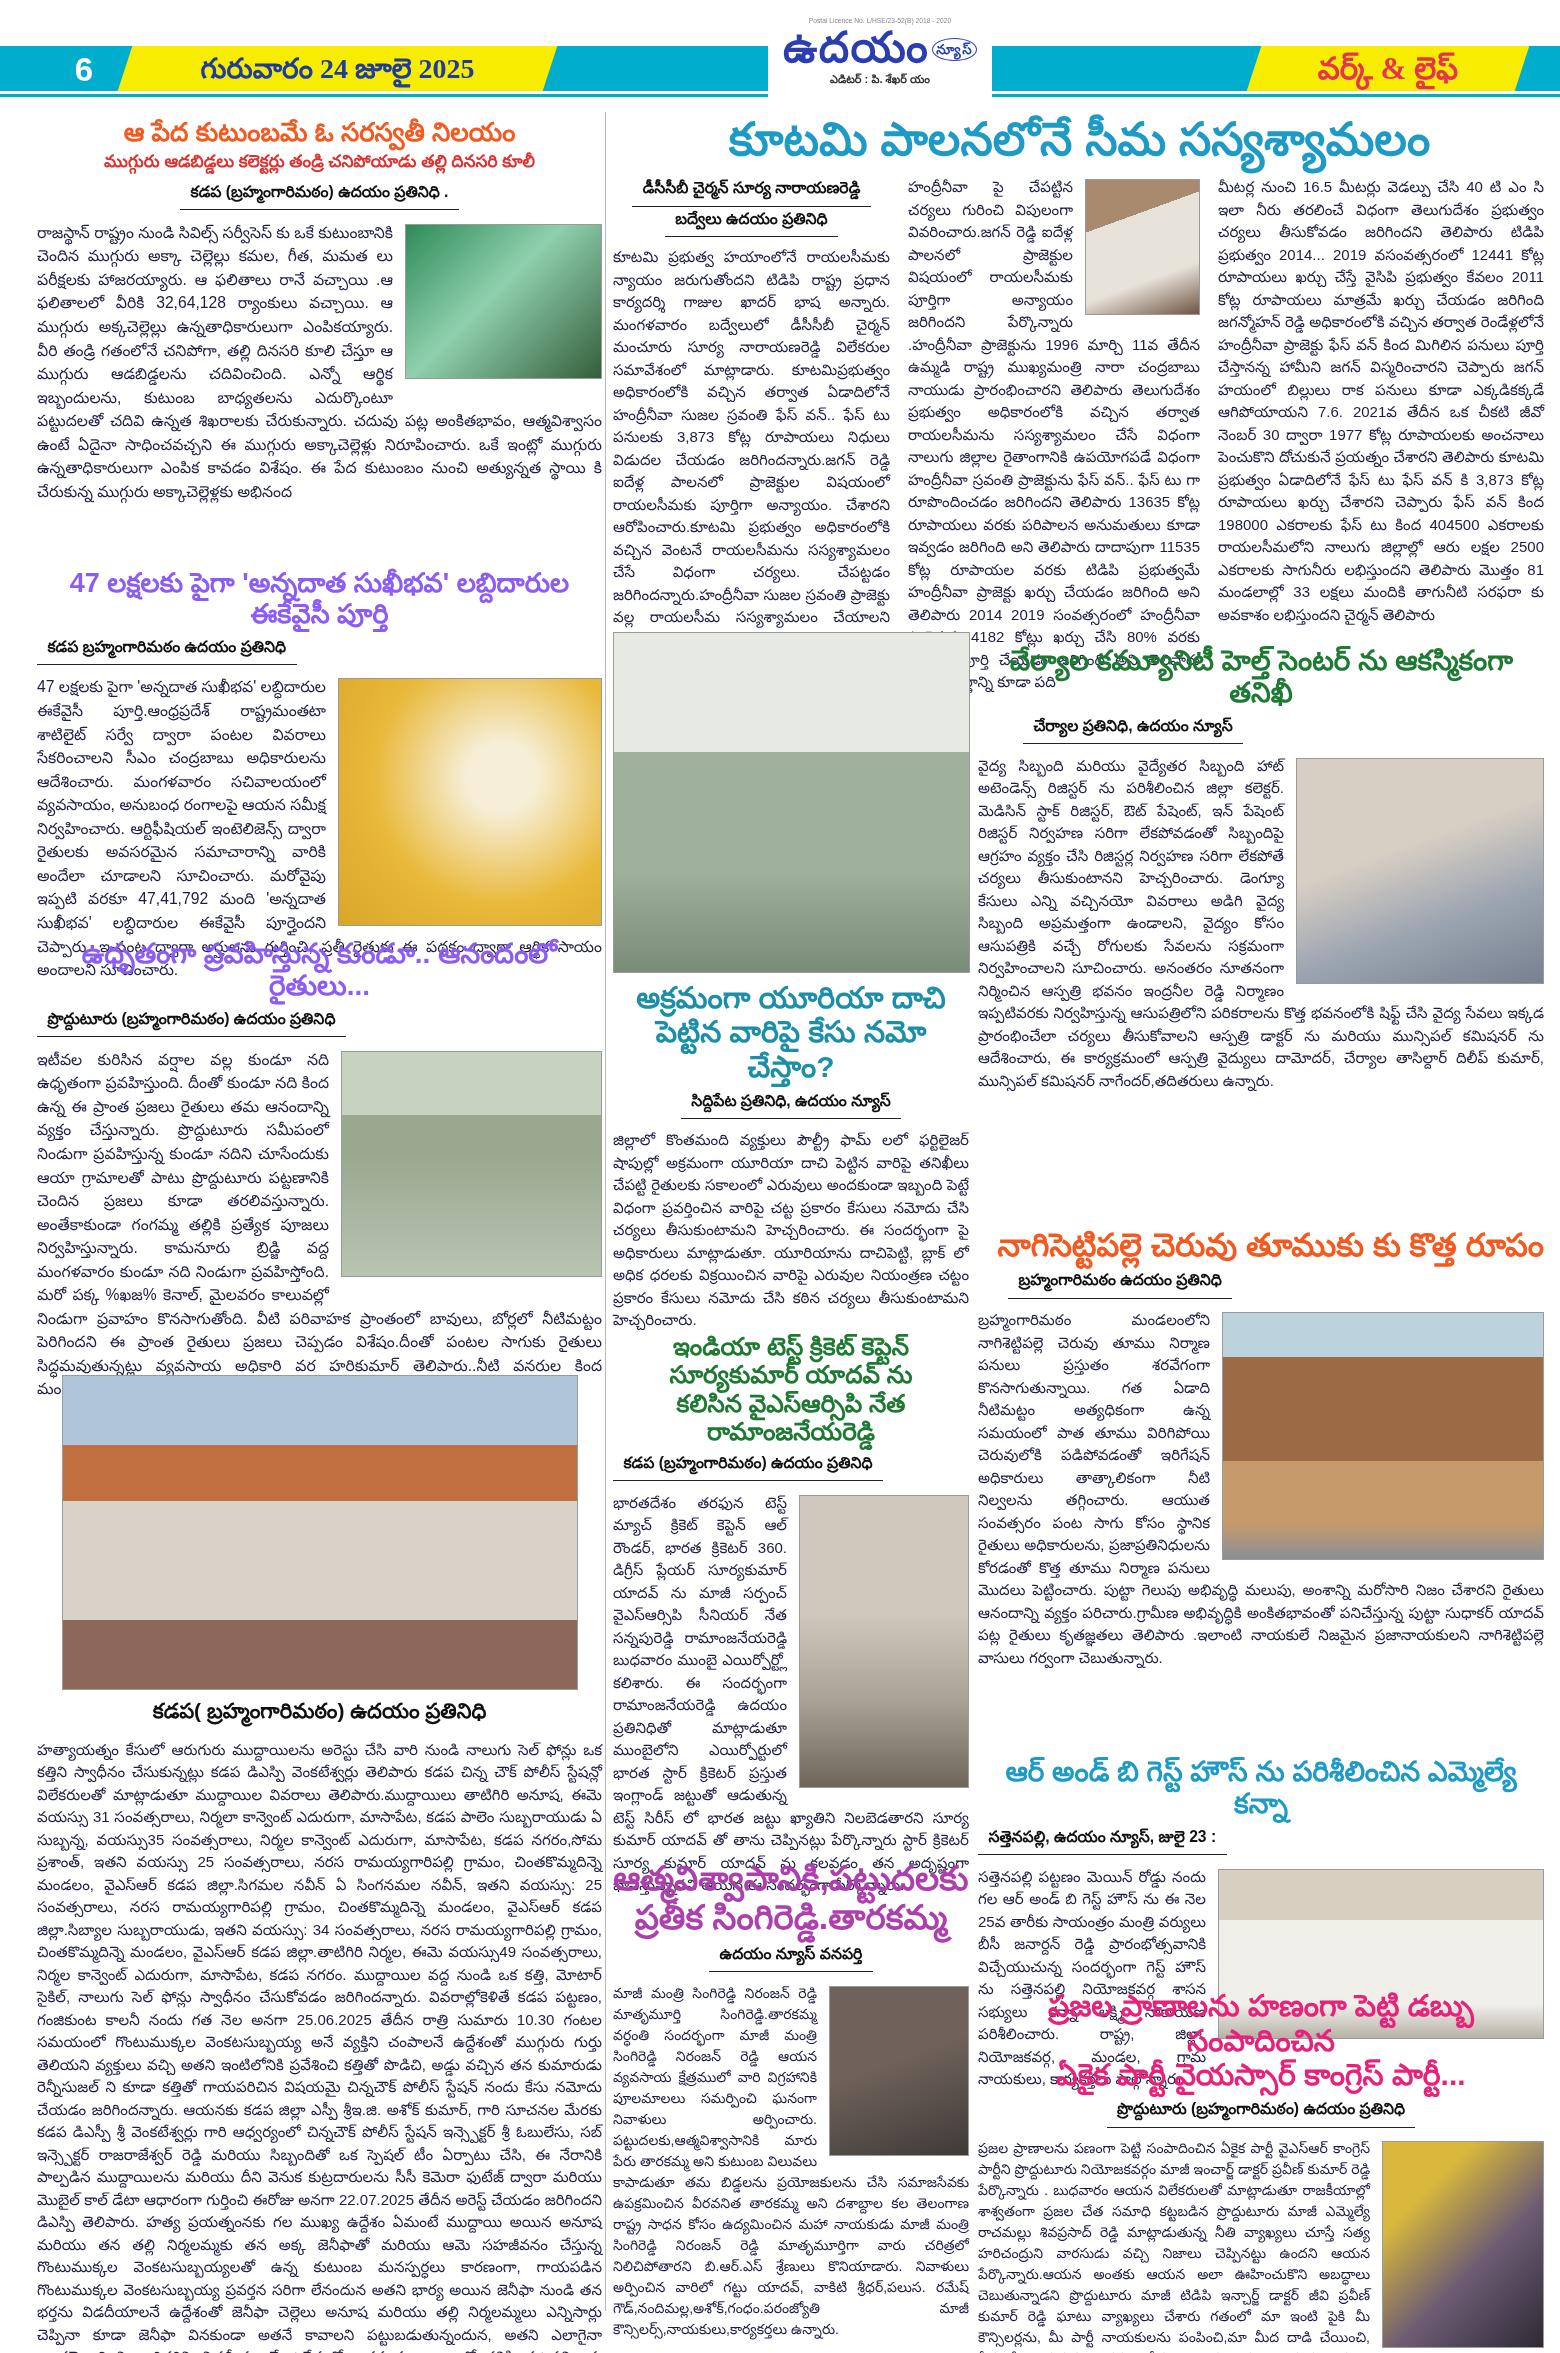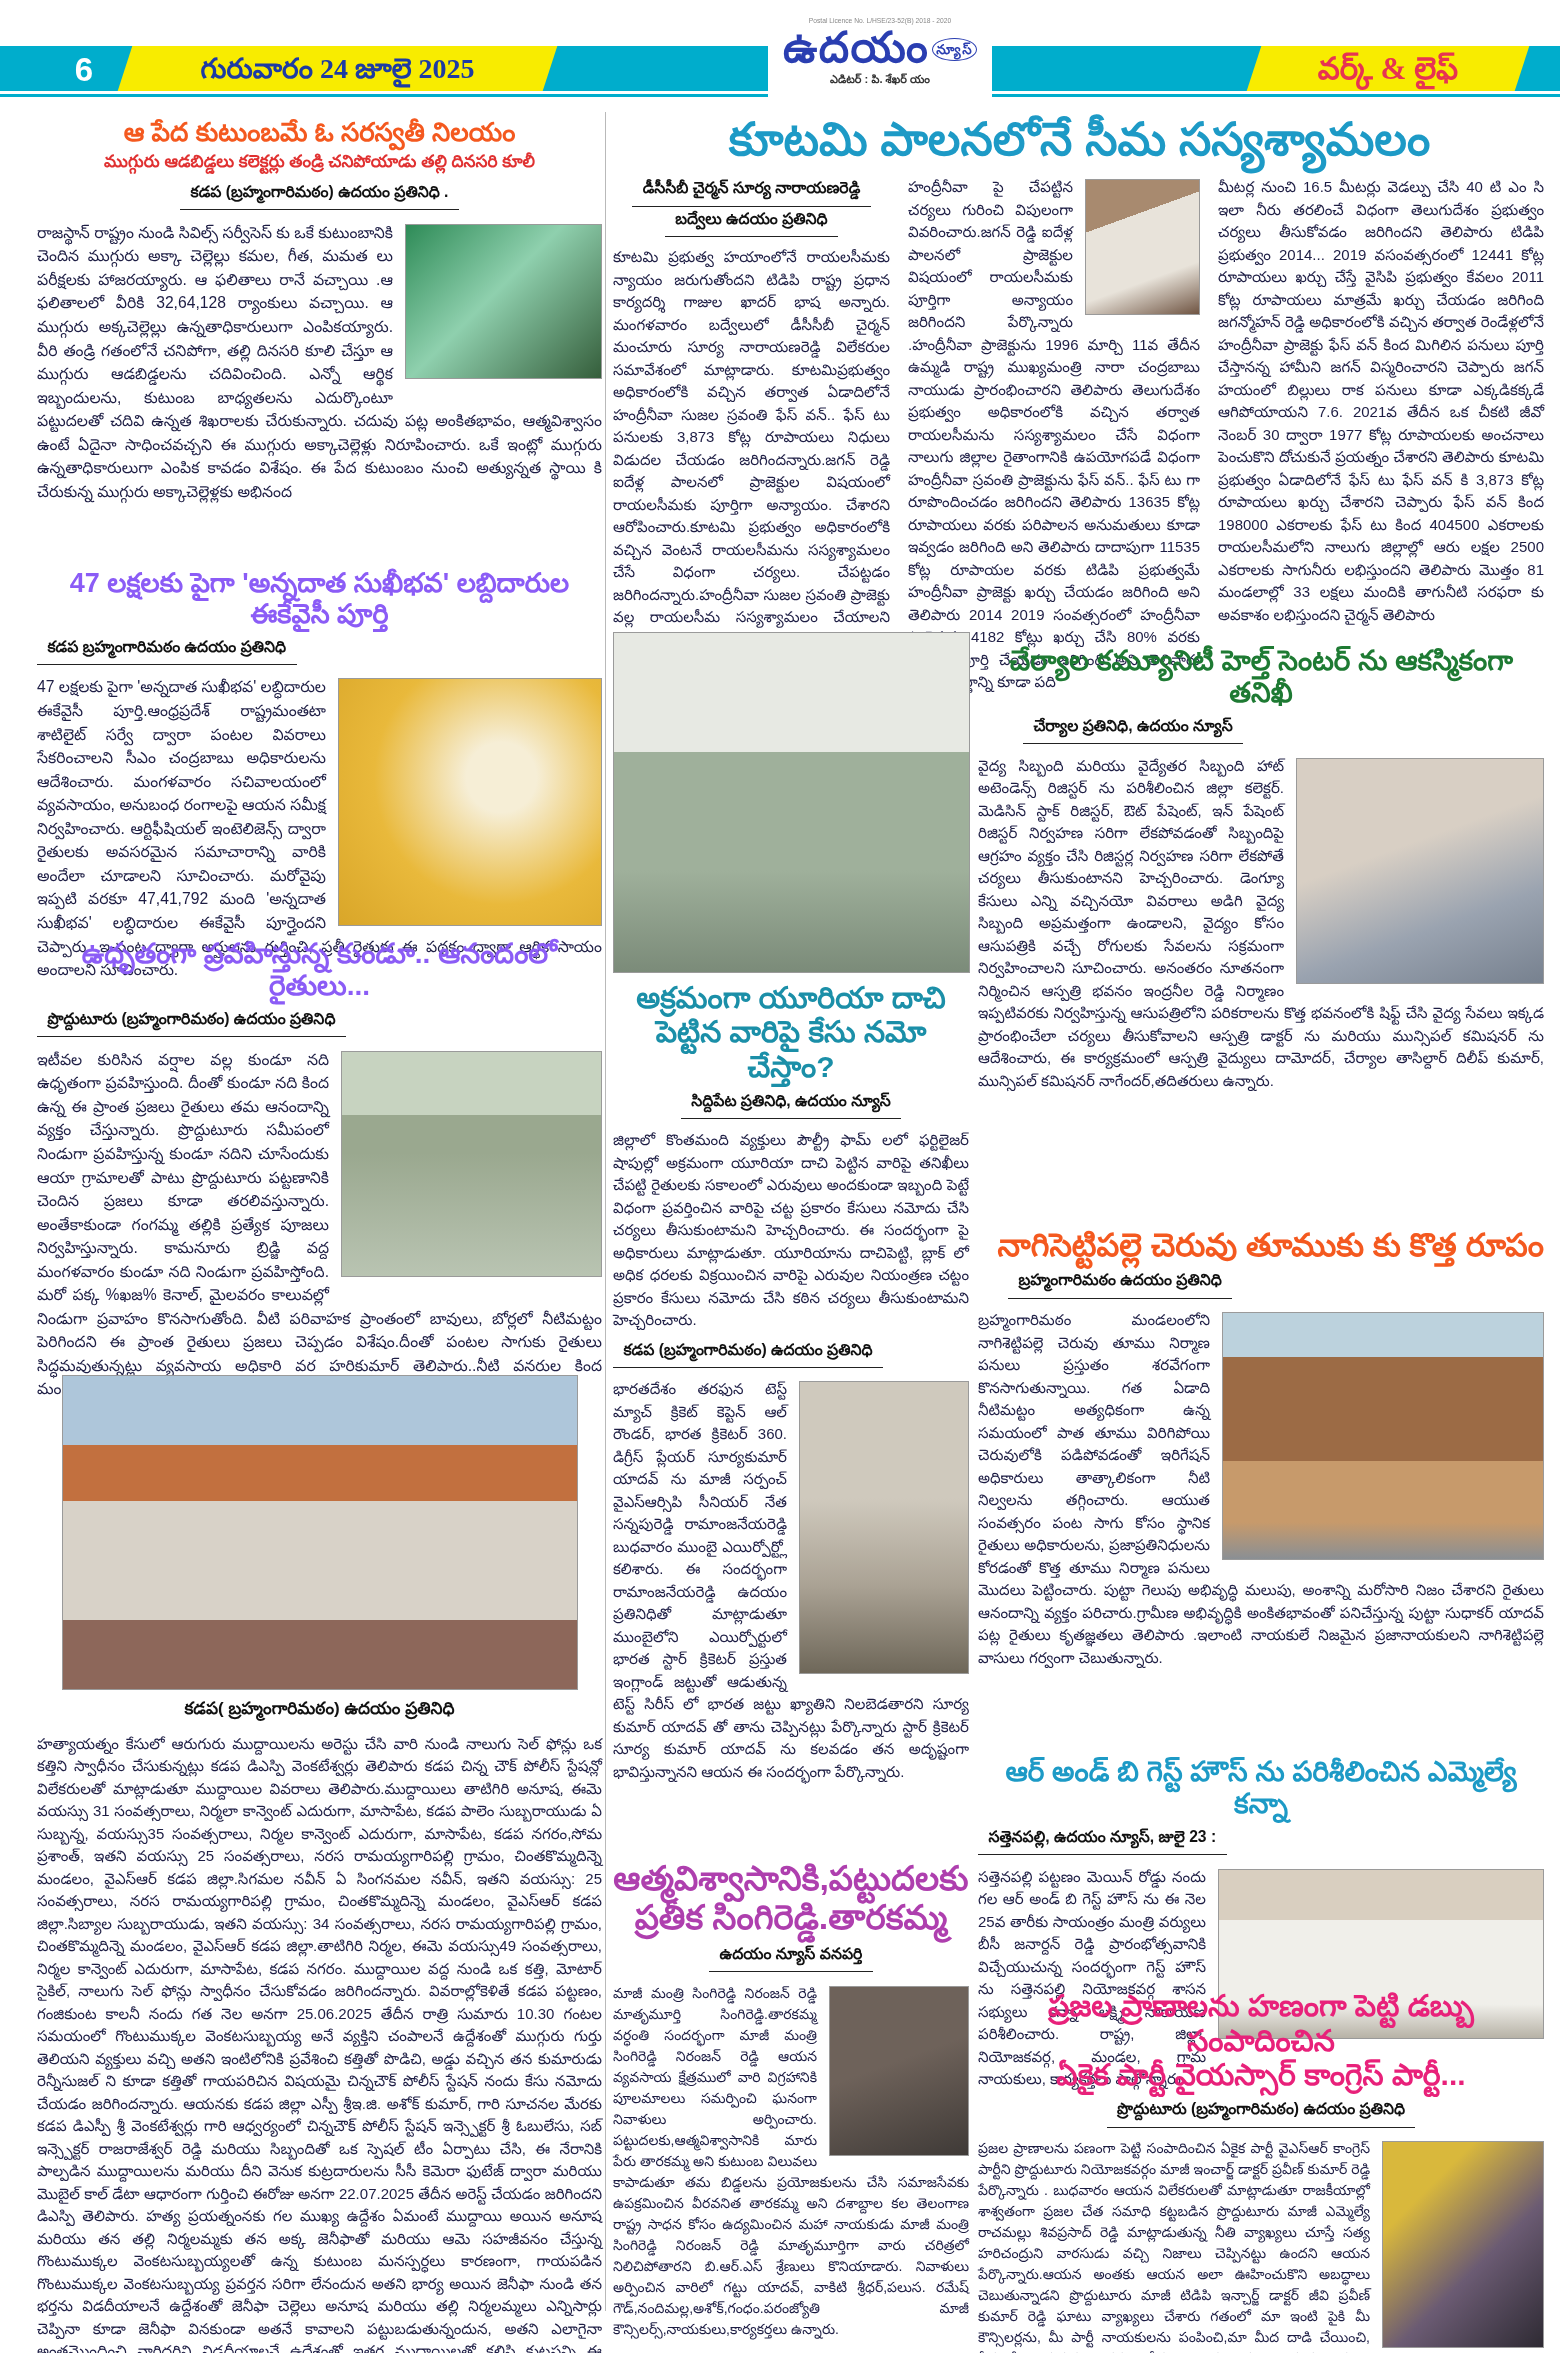--- a/index.html
+++ b/index.html
@@ -36,21 +36,21 @@
   .hl.pink{color:#E8217A;}
   .hl.purple{color:#AE3FAE;}
   .subhead{text-align:center;color:#E03131;font-size:17px;font-weight:bold;margin-bottom:7.5px;}
   .byline-wrap{margin:7.5px 0 10.4px 0;}
   .byline{display:inline-block;font-size:15.7px;font-weight:bold;color:#111;
       border-bottom:1.5px solid #222;padding:0 10.4px 4.5px 10.4px;}
   .center{text-align:center;}
   .bodytxt{font-size:15px;line-height:1.5;color:#1D1D44;text-align:justify;margin:0;}
   .photo{border:0.7px solid #9a9a9a;}
   .ph-right{float:right;margin:3px 0 7.5px 12px;}
-  .caption{text-align:center;font-size:17px;font-weight:bold;color:#111;margin-top:6px;}
+  .caption{text-align:center;font-size:21px;font-weight:bold;color:#111;margin-top:6px;}
 
   
   .cols{display:flex;gap:18px;margin-top:10.4px;}
   .col{flex:0 0 auto;}
   .col .bodytxt{font-size:15px;}
 
   
   .family-photo{width:195px;height:153px;background:linear-gradient(135deg,#2e8b57 0%,#8fd0ae 45%,#355e3b 100%);}
   .cm-photo{width:262px;height:246px;background:radial-gradient(circle at 62% 40%,#f6eed6 0 16%,#e9b93b 58%,#d9a629 100%);}
   .river-photo{width:259px;height:224px;background:linear-gradient(180deg,#c7d3c0 0 28%,#9aa88f 28% 45%,#b9c4b2 100%);}
@@ -160,20 +160,24 @@
       <span>అక్రమంగా యూరియా దాచి</span><br>
       <span>పెట్టిన వారిపై కేసు నమో చేస్తాం?</span>
     </h1>
     <div class="byline-wrap center">
       <span class="byline">సిద్దిపేట ప్రతినిధి, ఉదయం న్యూస్</span>
     </div>
     <p class="bodytxt">జిల్లాలో కొంతమంది వ్యక్తులు పౌల్ట్రీ ఫామ్ లలో ఫర్టిలైజర్ షాపుల్లో అక్రమంగా యూరియా దాచి పెట్టిన వారిపై తనిఖీలు చేపట్టి రైతులకు సకాలంలో ఎరువులు అందకుండా ఇబ్బంది పెట్టే విధంగా ప్రవర్తించిన వారిపై చట్ట ప్రకారం కేసులు నమోదు చేసి చర్యలు తీసుకుంటామని హెచ్చరించారు. ఈ సందర్భంగా పై అధికారులు మాట్లాడుతూ. యూరియాను దాచిపెట్టి, బ్లాక్ లో అధిక ధరలకు విక్రయించిన వారిపై ఎరువుల నియంత్రణ చట్టం ప్రకారం కేసులు నమోదు చేసి కఠిన చర్యలు తీసుకుంటామని హెచ్చరించారు.</p>
   </section>
 
   <section class="art" style="left:613px;top:1333px;width:356px;">
+    <h1 class="hl green" style="font-size:24.6px;">
+      <span>ఇండియా టెస్ట్ క్రికెట్ కెప్టెన్ సూర్యకుమార్ యాదవ్ ను</span><br>
+      <span>కలిసిన వైఎస్ఆర్సిపి నేత రామాంజనేయరెడ్డి</span>
+    </h1>
     <div class="byline-wrap">
       <span class="byline">కడప (బ్రహ్మంగారిమఠం) ఉదయం ప్రతినిధి</span>
     </div>
     <div>
       <div class="photo ph-right cricket-photo"></div>
       <p class="bodytxt">భారతదేశం తరఫున టెస్ట్ మ్యాచ్ క్రికెట్ కెప్టెన్ ఆల్ రౌండర్, భారత క్రికెటర్ 360. డిగ్రీస్ ప్లేయర్ సూర్యకుమార్ యాదవ్ ను మాజీ సర్పంచ్ వైఎస్ఆర్సిపి సీనియర్ నేత సన్నపురెడ్డి రామాంజనేయరెడ్డి బుధవారం ముంబై ఎయిర్పోర్ట్లో కలిశారు. ఈ సందర్భంగా రామాంజనేయరెడ్డి ఉదయం ప్రతినిధితో మాట్లాడుతూ ముంబైలోని ఎయిర్పోర్టులో భారత స్టార్ క్రికెటర్ ప్రస్తుత ఇంగ్లాండ్ జట్టుతో ఆడుతున్న టెస్ట్ సిరీస్ లో భారత జట్టు ఖ్యాతిని నిలబెడతారని సూర్య కుమార్ యాదవ్ తో తాను చెప్పినట్లు పేర్కొన్నారు స్టార్ క్రికెటర్ సూర్య కుమార్ యాదవ్ ను కలవడం తన అదృష్టంగా భావిస్తున్నానని ఆయన ఈ సందర్భంగా పేర్కొన్నారు.</p>
     </div>
   </section>
 
   <section class="art" style="left:613px;top:1859px;width:356px;">

